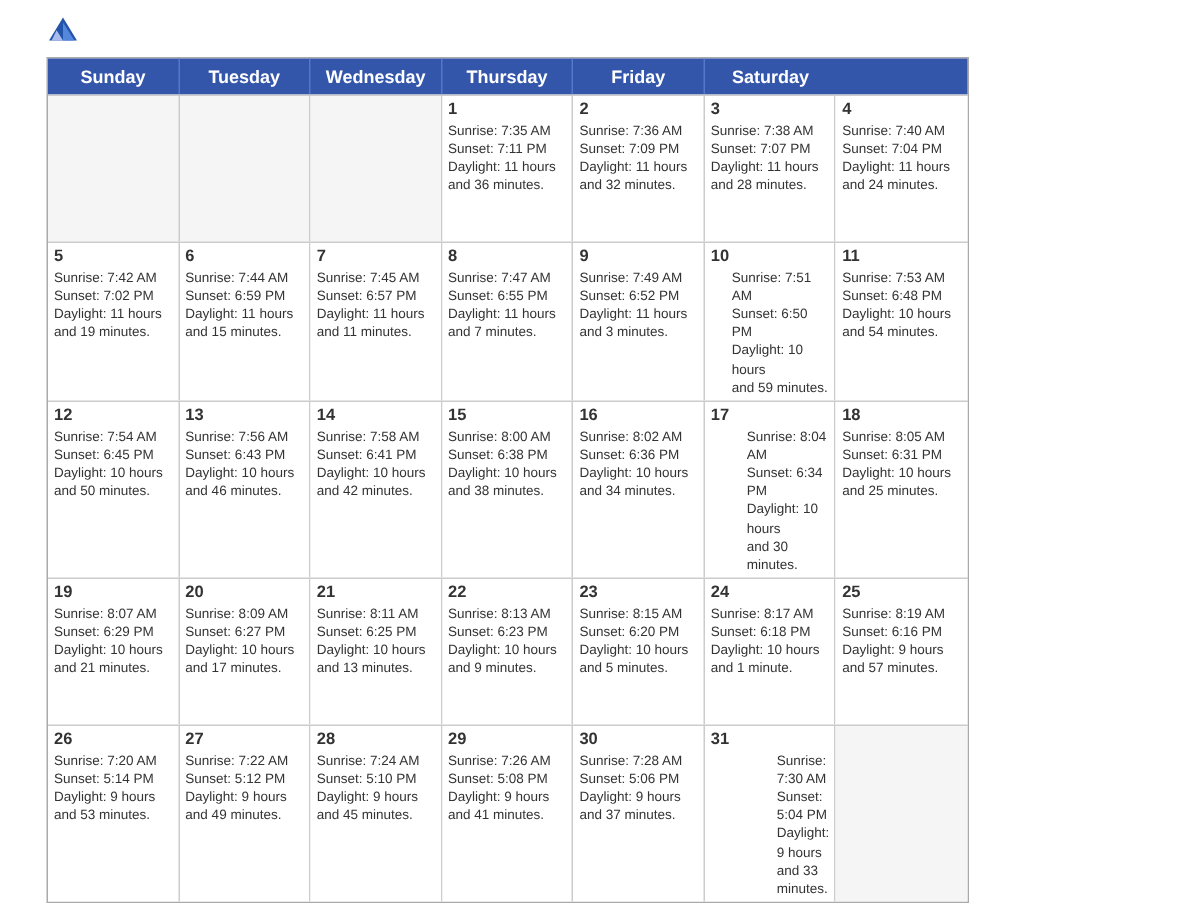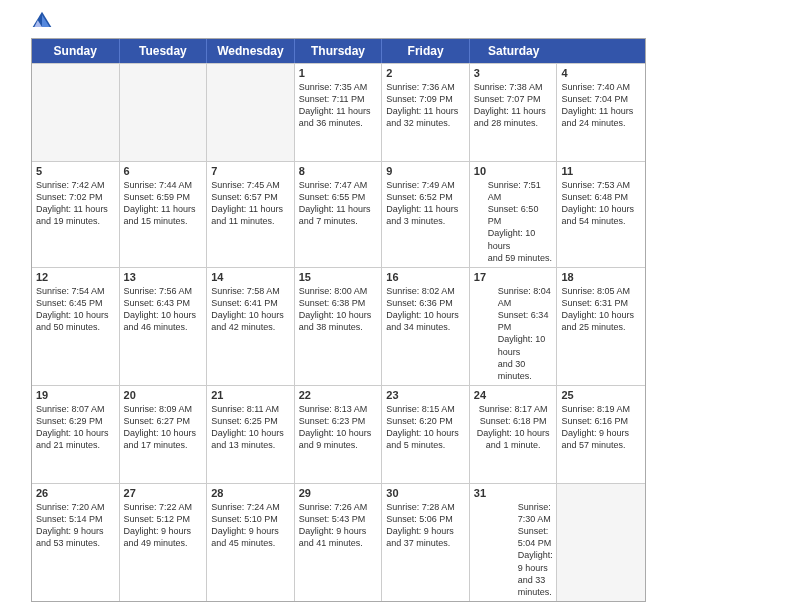--- a/index.html
+++ b/index.html
@@ -297,21 +297,21 @@
           </div>
           <div class="cal-cell">
             <span class="day-num">23</span>
             <div class="cell-text" style="white-space: pre-line;">Sunrise: 8:15 AM
 Sunset: 6:20 PM
 Daylight: 10 hours
 and 5 minutes.</div>
           </div>
           <div class="cal-cell">
             <span class="day-num">24</span>
-            <div class="cell-text" style="white-space: pre-line; text-align: center;">Sunrise: 8:17 AM
+            <div class="cell-text" style="white-space: pre-line;">Sunrise: 8:17 AM
 Sunset: 6:18 PM
 Daylight: 10 hours
 and 1 minute.</div>
           </div>
           <div class="cal-cell">
             <span class="day-num">25</span>
             <div class="cell-text" style="white-space: pre-line;">Sunrise: 8:19 AM
 Sunset: 6:16 PM
 Daylight: 9 hours
 and 57 minutes.</div>
@@ -335,21 +335,21 @@
           <div class="cal-cell">
             <span class="day-num">28</span>
             <div class="cell-text" style="white-space: pre-line;">Sunrise: 7:24 AM
 Sunset: 5:10 PM
 Daylight: 9 hours
 and 45 minutes.</div>
           </div>
           <div class="cal-cell">
             <span class="day-num">29</span>
             <div class="cell-text" style="white-space: pre-line;">Sunrise: 7:26 AM
-Sunset: 5:43 PM
+Sunset: 5:08 PM
 Daylight: 9 hours
 and 41 minutes.</div>
           </div>
           <div class="cal-cell">
             <span class="day-num">30</span>
             <div class="cell-text" style="white-space: pre-line;">Sunrise: 7:28 AM
 Sunset: 5:06 PM
 Daylight: 9 hours
 and 37 minutes.</div>
           </div>

